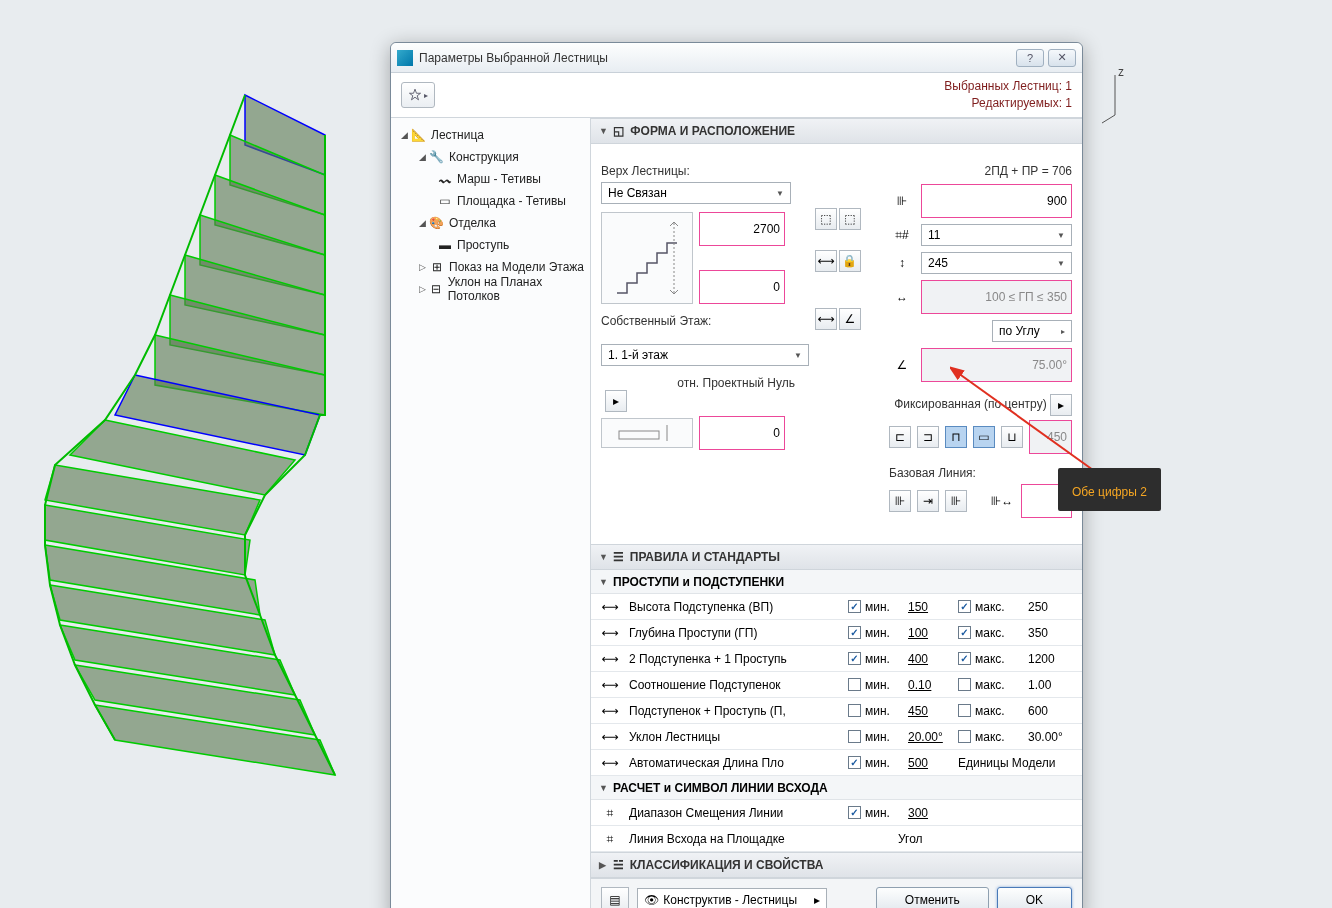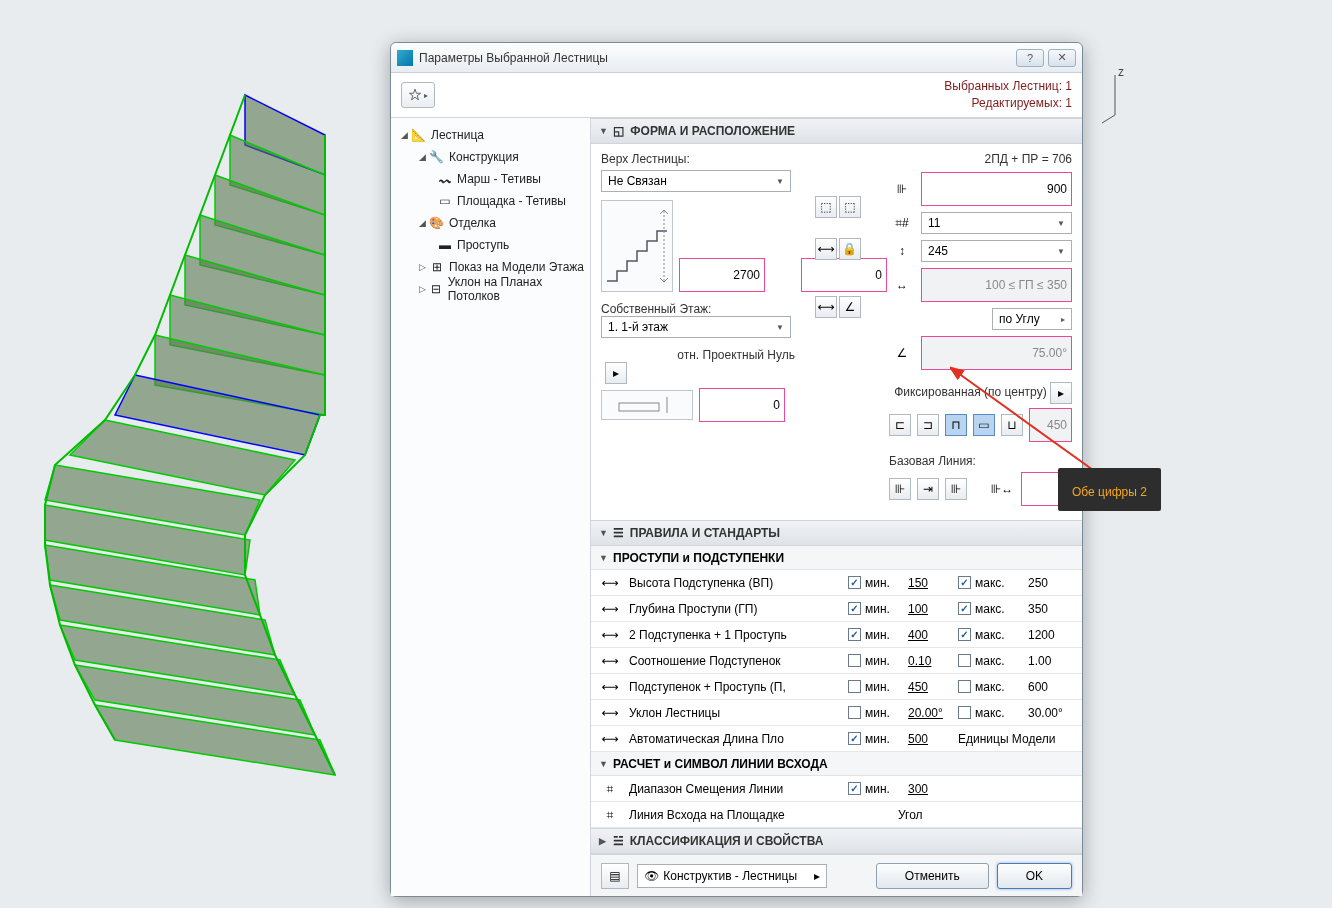--- a/index.html
+++ b/index.html
@@ -24,21 +24,21 @@
 .tree-item.l1 { padding-left: 10px; }
 .tree-item.l2 { padding-left: 28px; }
 .tree-item.l3 { padding-left: 46px; }
 .tree-item .tri { width: 10px; font-size: 9px; color: #555; }
 .tree-item .icn { width: 16px; height: 14px; margin-right: 4px; display: flex; align-items: center; justify-content: center; }
 
 .main { flex: 1; background: #f3f5f7; }
 .section-head { height: 26px; background: linear-gradient(#f0f2f5,#dfe3e8); border-top: 1px solid #cfd5db; border-bottom: 1px solid #cfd5db; display: flex; align-items: center; padding: 0 8px; font-weight: bold; color: #333; }
 .section-head .arrow { width: 14px; font-size: 9px; color: #555; }
 .section-head .sicn { margin-right: 6px; }
-.section-body { padding: 8px 10px; background: #fff; }
+.section-body { padding: 20px 10px; background: #fff; }
 
 .row { display: flex; align-items: center; margin-bottom: 6px; gap: 6px; }
 .label { color: #333; }
 .sel { height: 22px; border: 1px solid #a8b0b8; background: #fff; padding: 0 6px; display: flex; align-items: center; justify-content: space-between; cursor: pointer; }
 .sel .dd { font-size: 8px; color: #555; }
 .inp { height: 34px; border: 1px solid #ec4899; background: #fff; padding: 0 4px; display: flex; align-items: center; justify-content: flex-end; }
 .inp.ro { background: #f0f2f4; color: #888; }
 .iconbtn { width: 28px; height: 26px; border: 1px solid #b0b8c0; background: linear-gradient(#fff,#e8ecf0); display: flex; align-items: center; justify-content: center; cursor: pointer; }
 .iconbtn.small { width: 22px; height: 22px; }
 .iconbtn.active { background: #b8d4f0; border-color: #5a8bc0; }
@@ -186,32 +186,32 @@
             </div>
             <div style="height:8px"></div>
             <div style="display:flex;gap:6px;align-items:flex-end">
               <div class="stair-diagram">
                 <svg width="70" height="80" viewBox="0 0 70 80">
                     <path d="M5 75 h10 v-10 h10 v-10 h10 v-10 h10 v-10 h10 v-10 h10" fill="none" stroke="#556" stroke-width="1.5"></path>
                     <line x1="62" y1="5" x2="62" y2="75" stroke="#888" stroke-dasharray="2"></line>
                     <path d="M58 8 l4 -4 l4 4 M58 72 l4 4 l4 -4" fill="none" stroke="#888"></path>
                   </svg>
               </div>
-              <div style="display:flex;gap:36px">
+              <div style="display:flex;flex-direction:column;gap:24px">
                 <div class="inp" style="width:86px">
                     <span>2700</span>
                   </div>
                 <div class="inp" style="width:86px">
                     <span>0</span>
                   </div>
               </div>
             </div>
             <div style="height:10px"></div>
             <div class="label">Собственный Этаж:</div>
-            <div class="sel" style="width:190px;margin-top:0">
+            <div class="sel" style="width:208px;margin-top:16px">
               <span>1. 1-й этаж</span>
                 <span class="dd">▼</span>
             </div>
             <div style="height:10px"></div>
             <div style="text-align:right;padding-right:6px">
               <span class="label">отн. Проектный Нуль</span>
               <span class="iconbtn small" style="vertical-align:middle;margin-left:4px">▸</span>
             </div>
             <div style="display:flex;gap:6px;align-items:center;margin-top:4px">
               <div style="width:92px;height:30px;border:1px solid #c0c6cc;background:#fafbfc;display:flex;align-items:center;justify-content:center">

